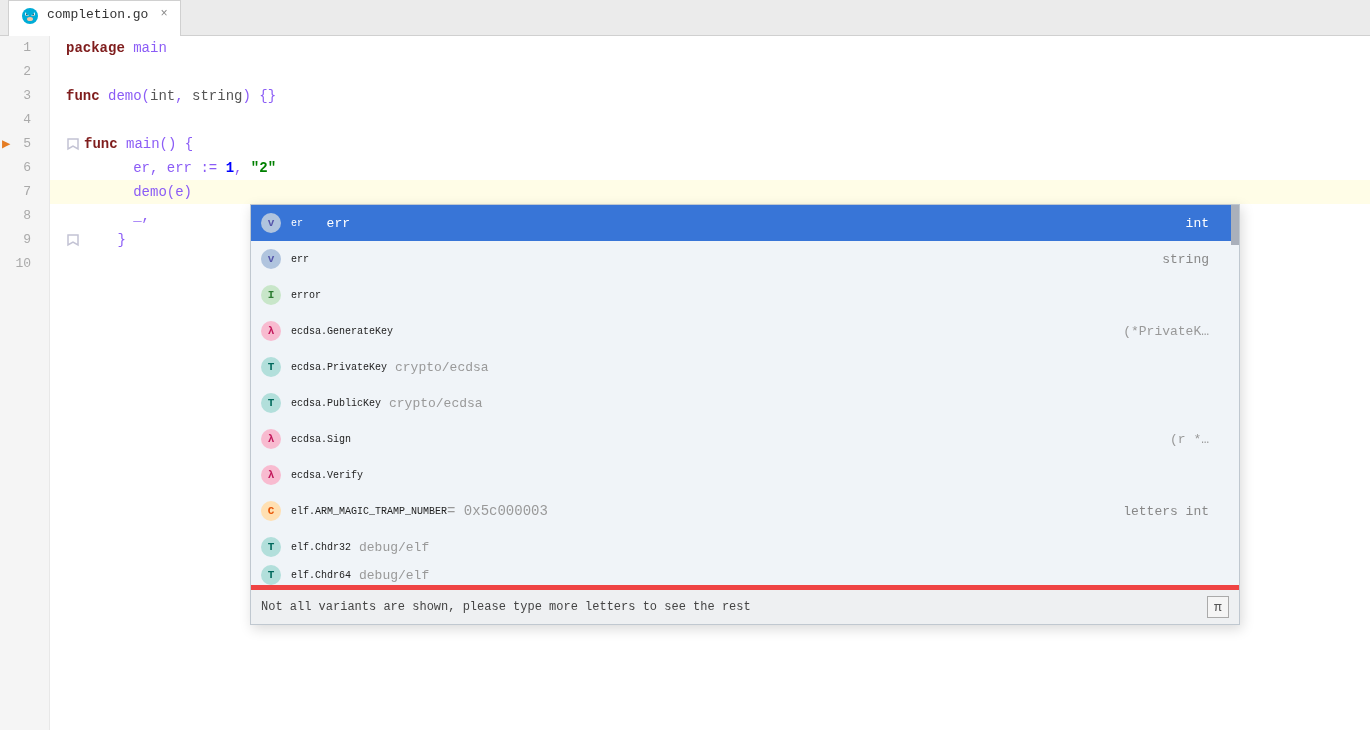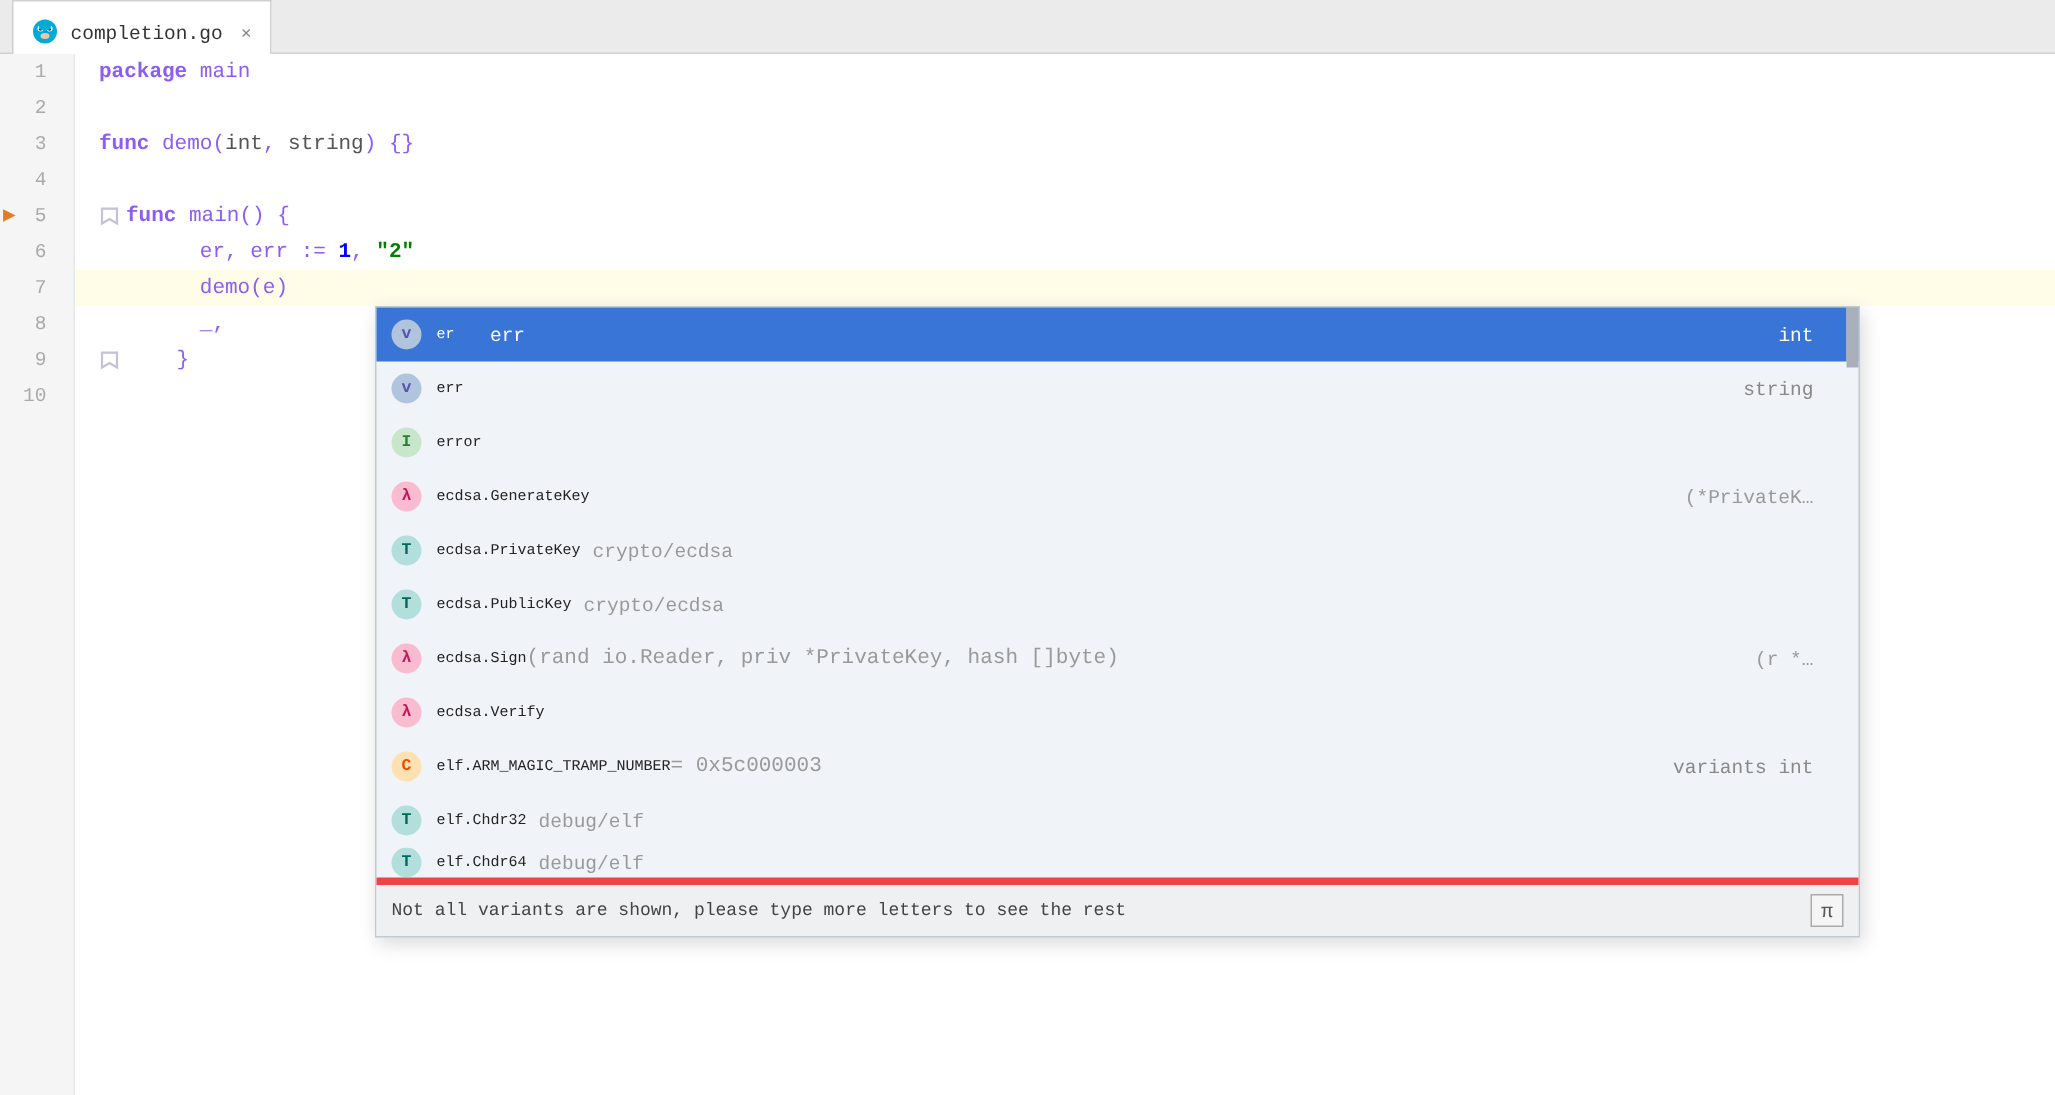--- a/index.html
+++ b/index.html
@@ -16,21 +16,21 @@
     .tab-bar {
       display: flex;
       align-items: center;
       background: #ebebeb;
       border-bottom: 1px solid #d0d0d0;
       height: 36px;
       padding: 0 8px;
     }
     .tab {
       display: flex;
-      align-items: flex-end;
+      align-items: flex-start;
       background: #ffffff;
       border: 1px solid #d0d0d0;
       border-bottom: none;
       padding: 6px 12px;
       font-size: 13px;
       color: #333;
       gap: 8px;
       height: 36px;
     }
     .tab-icon {
@@ -96,21 +96,21 @@
       padding-left: 16px;
       white-space: pre;
       font-size: 14px;
       line-height: 24px;
     }
     .code-line.highlighted {
       background: #fffde7;
     }
 
     
-    .kw { color: #8b5cf6; font-weight: bold; text-align: right; }
+    .kw { color: #7f1d1d; font-weight: bold; text-align: right; }
     .type { color: #555555; }
     .str { color: #008000; font-weight: bold; }
     .num { color: #0000ff; font-weight: bold; }
     .var { color: #8b5cf6; }
 
     
     .autocomplete {
       position: absolute;
       top: 168px;
       left: 200px;
@@ -360,34 +360,33 @@
 
       <div class="ac-item">
         <span class="ac-badge badge-t">T</span>
         <span class="ac-name">ecdsa.PublicKey</span>
         <span class="ac-package gray-text">  crypto/ecdsa</span>
       </div>
 
       <div class="ac-item">
         <span class="ac-badge badge-lambda">λ</span>
         <span class="ac-name">ecdsa.Sign</span>
-        <span class="ac-params gray-text">(rand io.Reader, priv *PrivateKey, hash []byte)</span>
         <span class="ac-extra gray-text" style="margin-left:auto;padding-right:20px">(r *…</span>
       </div>
 
       <div class="ac-item">
         <span class="ac-badge badge-lambda">λ</span>
         <span class="ac-name">ecdsa.Verify</span>
       </div>
 
       <div class="ac-item">
         <span class="ac-badge badge-c">C</span>
         <span class="ac-name">elf.ARM_MAGIC_TRAMP_NUMBER</span>
         <span class="gray-text"> = 0x5c000003</span>
-        <span class="ac-type">variants int</span>
+        <span class="ac-type">letters int</span>
       </div>
 
       <div class="ac-item">
         <span class="ac-badge badge-t">T</span>
         <span class="ac-name">elf.Chdr32</span>
         <span class="ac-package gray-text">  debug/elf</span>
       </div>
 
       <div class="ac-item" style="overflow:hidden;height:20px;">
         <span class="ac-badge badge-t">T</span>

